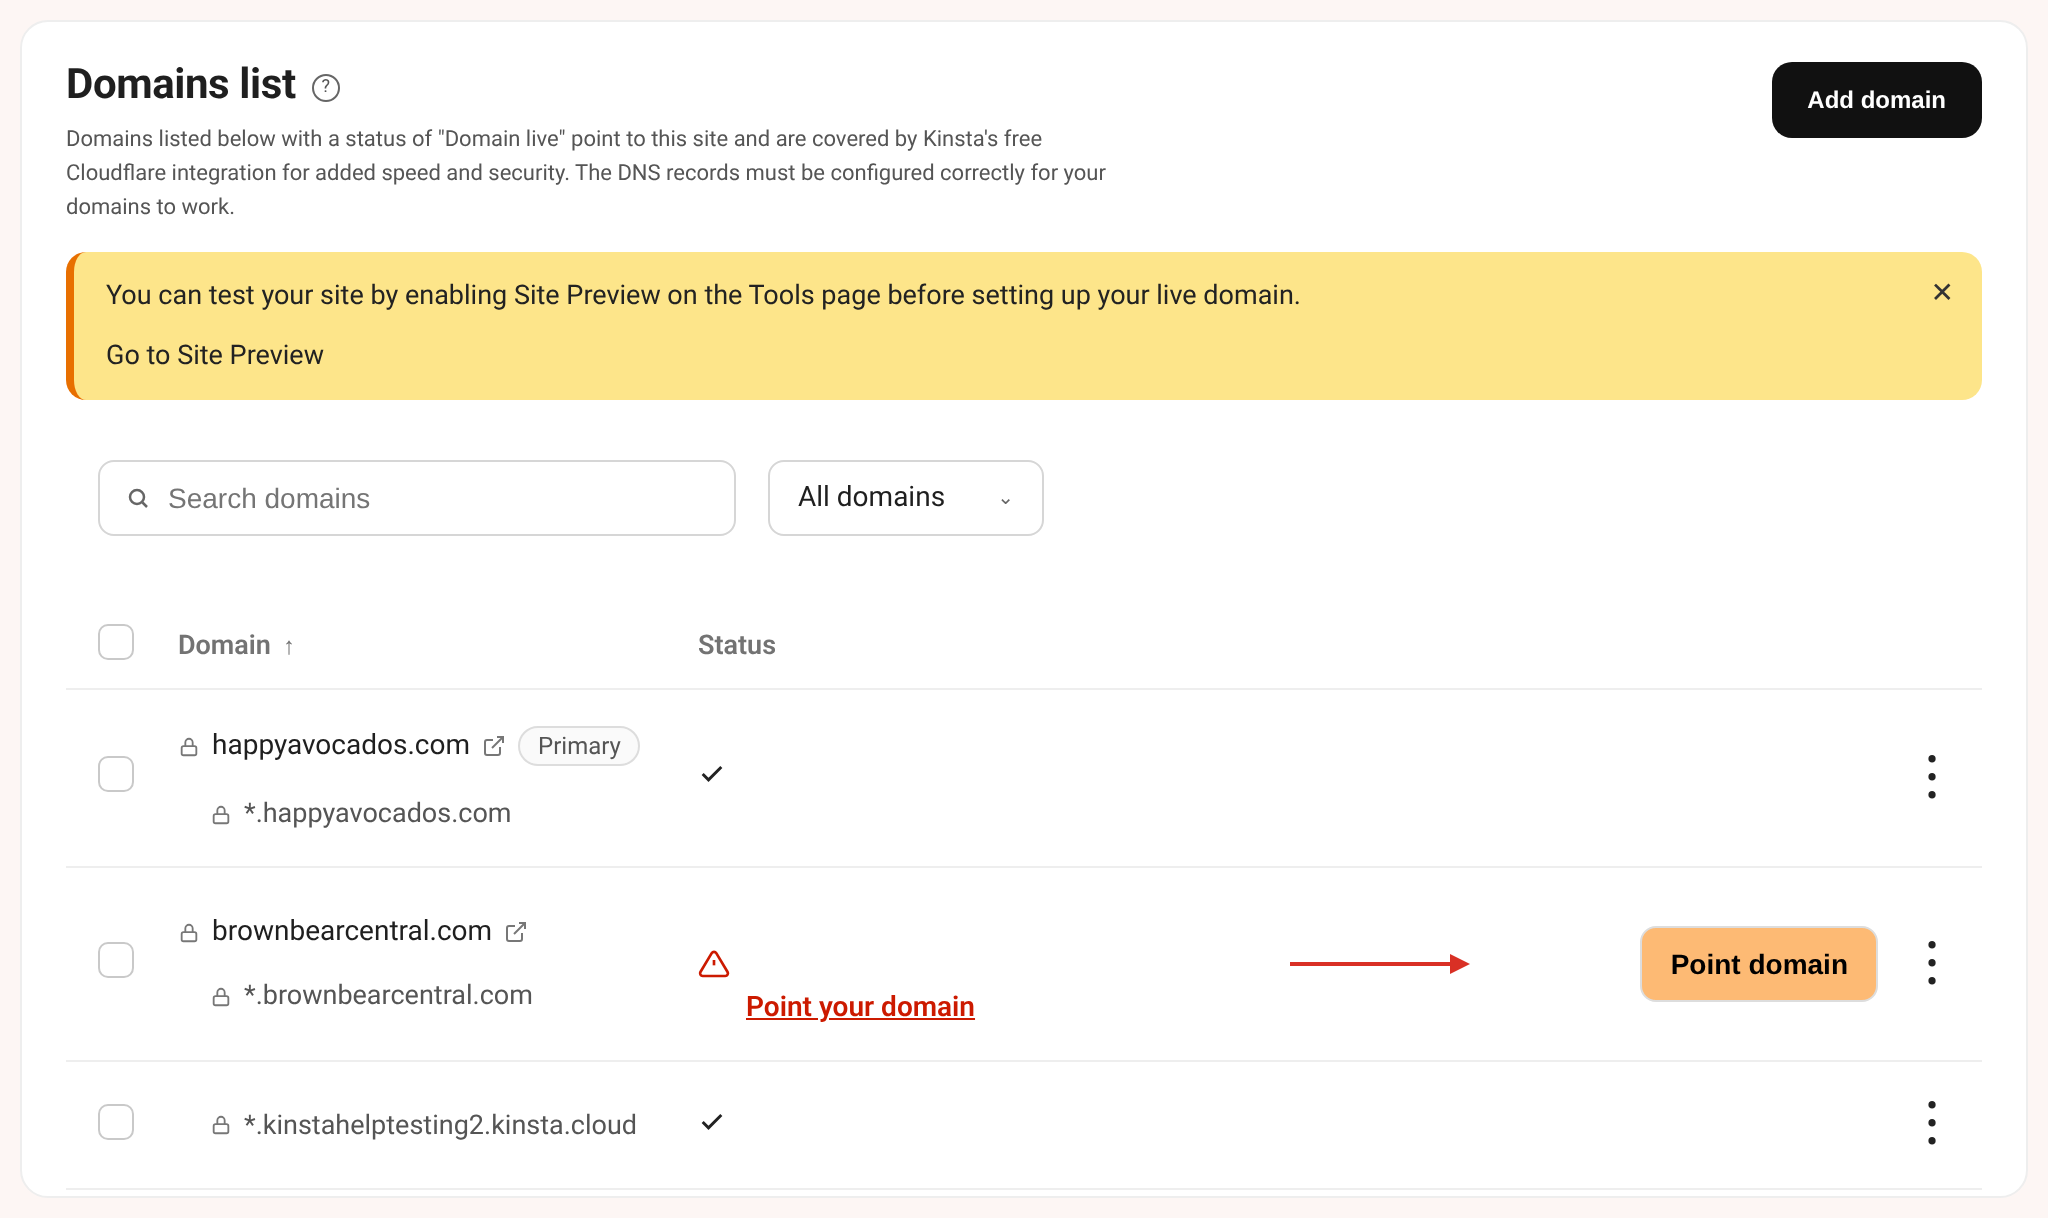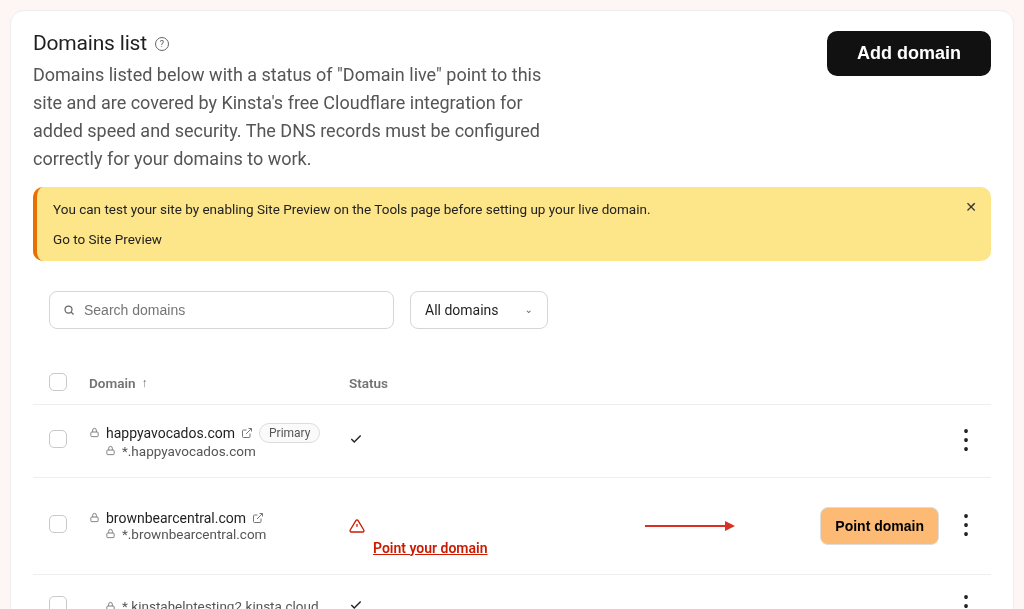--- a/index.html
+++ b/index.html
@@ -1,47 +1,47 @@
 <!DOCTYPE html>
 <html><head>
 <meta charset="utf-8">
 <style>
   * { box-sizing: border-box; }
   html, body { margin:0; padding:0; font-family: -apple-system, BlinkMacSystemFont, "Segoe UI", Roboto, Helvetica, Arial, sans-serif; font-size:14px; color:#1f1f1f; background:#fdf6f4; }
   .page { padding:10px; }
   .card { background:#fff; border:1px solid #eee; border-radius:14px; padding:20px 22px 0 22px; min-height:589px; position:relative; }
   .header-row { display:flex; align-items:flex-start; justify-content:space-between; }
   .title-wrap { display:flex; align-items:center; gap:8px; }
-  h1 { margin:0 0 6px 0; font-size:21px; font-weight:400; letter-spacing:-0.2px; }
+  h1 { margin:0 0 6px 0; font-size:21px; font-weight:700; letter-spacing:-0.2px; }
   .help-circle { width:14px; height:14px; border:1.2px solid #666; border-radius:50%; display:inline-flex; align-items:center; justify-content:center; font-size:9px; color:#555; cursor:pointer; margin-top:-4px; }
-  .subtitle { color:#555; max-width:540px; line-height:1.55; font-size:18px; margin-bottom:14px; }
-  .btn-primary { background:#111; color:#fff; border:none; border-radius:10px; padding:12px 30px; font-weight:600; font-size:18px; cursor:pointer; }
+  .subtitle { color:#555; max-width:540px; line-height:1.55; font-size:11px; margin-bottom:14px; }
+  .btn-primary { background:#111; color:#fff; border:none; border-radius:10px; padding:12px 18px; font-weight:600; font-size:12px; cursor:pointer; }
 
   .banner { background:#fde58a; border-left:4px solid #e86f00; border-radius:10px; padding:14px 16px; margin-bottom:30px; position:relative; font-size:13.5px; color:#222; }
   .banner-close { position:absolute; top:12px; right:14px; cursor:pointer; color:#333; font-size:14px; }
   .banner-link { margin-top:14px; color:#222; cursor:pointer; display:inline-block; }
 
   .controls { display:flex; gap:16px; padding:0 16px; margin-bottom:34px; }
-  .search-wrap { position:relative; width:345px;border-radius:17px; }
+  .search-wrap { position:relative; width:319px;border-radius:17px; }
   .search-wrap svg { position:absolute; left:14px; top:50%; transform:translateY(-50%); width:12px; height:12px; color:#666; }
   .search { width:100%; border:1px solid #d6d6d6; border-radius:8px; padding:10px 12px 10px 34px; font-size:14px; outline:none; }
   .select { border:1px solid #d6d6d6; border-radius:8px; padding:10px 14px; width:138px; display:flex; align-items:center; justify-content:space-between; cursor:pointer; font-size:14px; background:#fff; }
   .select .chev { font-size:10px; color:#666; }
 
   .table { width:100%; }
   .thead { display:flex; align-items:center; padding:10px 16px; border-bottom:1px solid #eee; color:#737373; font-weight:600; font-size:13.5px; }
   .col-check { width:40px; flex:0 0 40px; }
   .col-domain { width:260px; flex:0 0 260px; display:flex; align-items:center; gap:6px; }
   .col-status { flex:1; }
   .col-actions { width:220px; flex:0 0 220px; display:flex; align-items:center; justify-content:flex-end; gap:18px; position:relative; }
   .sort-arrow { font-size:12px; }
 
   .row { display:flex; align-items:center; padding:18px 16px; border-bottom:1px solid #eee; }
   .checkbox { width:18px; height:18px; border:1.5px solid #c9c9c9; border-radius:5px; display:inline-block; cursor:pointer; }
-  .domain-cell { display:flex; flex-direction:column; gap:0; }
+  .domain-cell { display:flex; flex-direction:column; gap:16px; }
   .domain-line { display:flex; align-items:center; gap:6px; }
   .lock { color:#777; }
   .ext { color:#777; cursor:pointer; }
   .badge { border:1px solid #ddd; border-radius:999px; padding:2px 9px; font-size:12px; color:#555; background:#fafafa; }
   .sub { color:#555; font-size:13.5px; display:flex; align-items:center; gap:6px; padding-left:16px; }
 
   .status-ok { color:#222; }
   .status-warn { display:flex; align-items:center; gap:8px; }
   .warn-link { color:#cc1a00; text-decoration:underline; font-weight:600; cursor:pointer;margin-top:44px; }
   .warn-icon { color:#cc1a00; }

